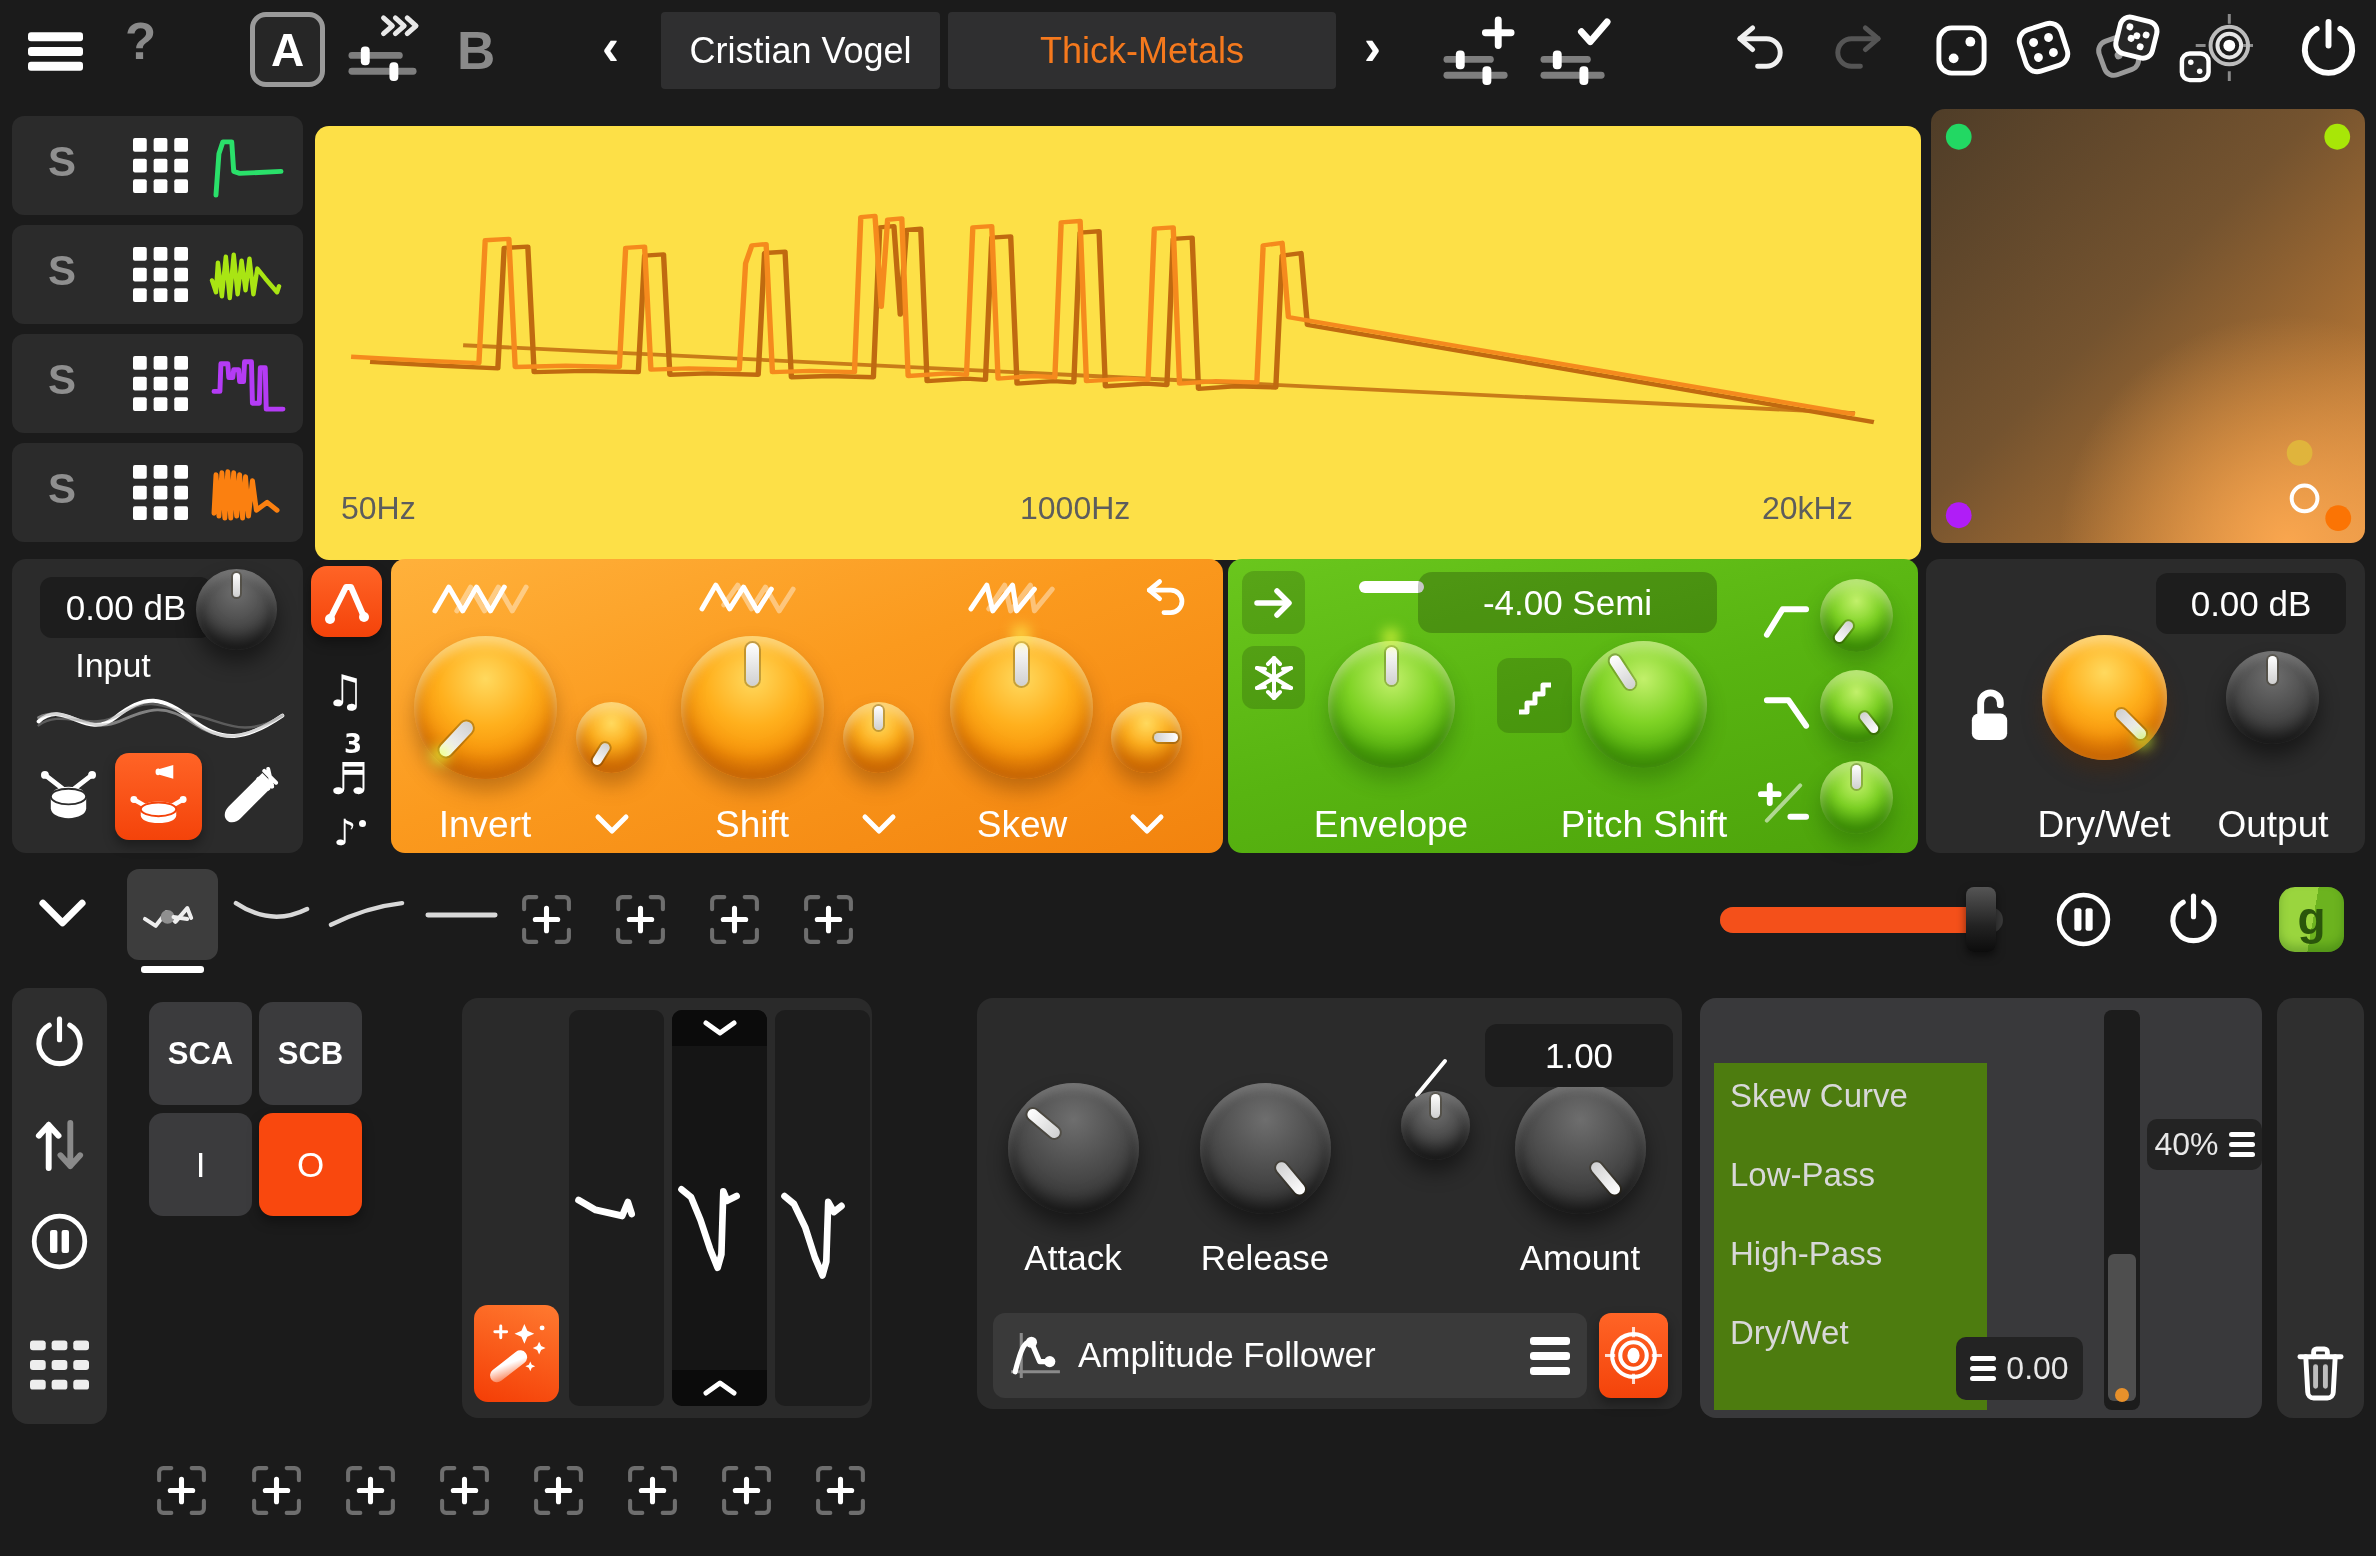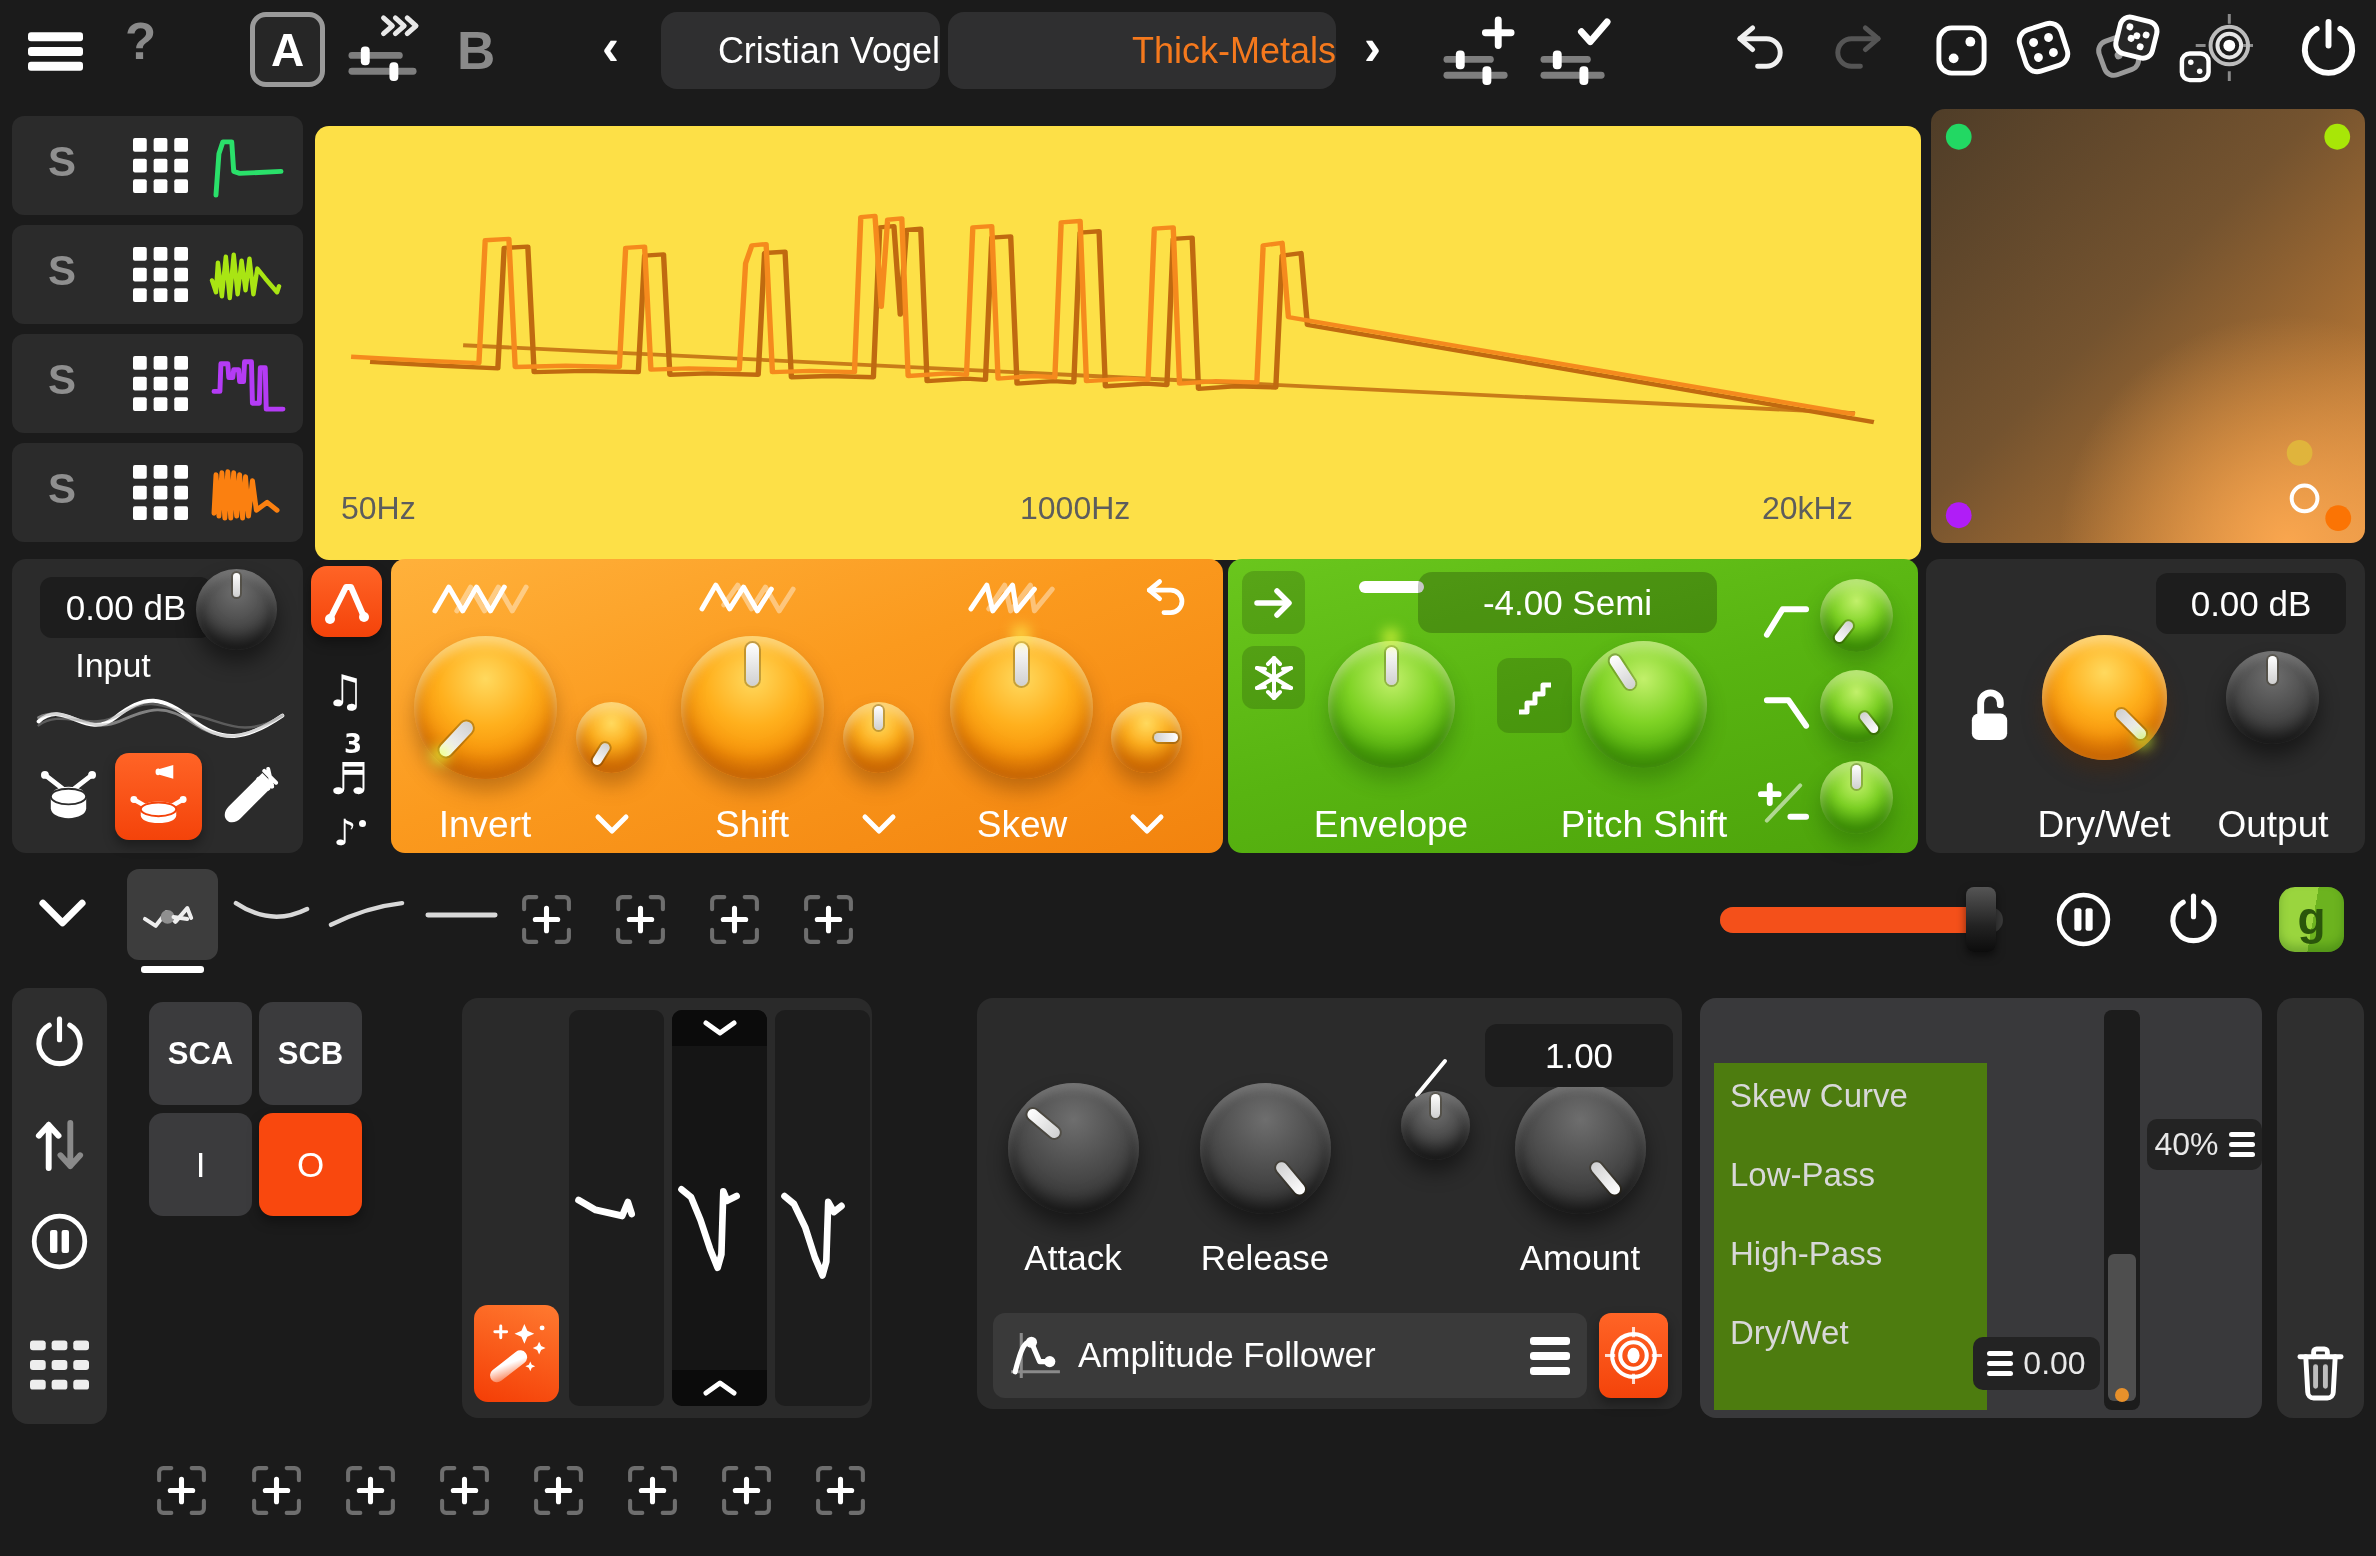--- a/index.html
+++ b/index.html
@@ -18,21 +18,21 @@
   .knob.small .ptr{width:13%;margin-left:-6.5%;height:34%;}
   .k-orange{background:radial-gradient(circle at 50% 30%,#ffd95e 0%,#ffb01d 38%,#f79208 66%,#ef8005 100%);
             box-shadow:inset 0 8px 12px rgba(255,255,220,.5),inset 0 -14px 20px rgba(150,60,0,.5),0 12px 20px rgba(90,40,0,.35);}
   .k-green{background:radial-gradient(circle at 50% 30%,#c2f06b 0%,#7fd325 40%,#52ae0c 70%,#459c07 100%);
            box-shadow:inset 0 8px 12px rgba(255,255,220,.45),inset 0 -12px 18px rgba(30,90,0,.45),0 12px 20px rgba(20,70,0,.3);}
   .k-dark{background:radial-gradient(circle at 50% 28%,#6e6e6e,#474747 52%,#2f2f2f 82%,#272727);
           box-shadow:inset 0 6px 10px rgba(255,255,255,.22),inset 0 -10px 16px rgba(0,0,0,.55),0 12px 20px rgba(0,0,0,.45);}
   .glow{position:absolute;border-radius:50%;filter:blur(7px);}
   .icobtn{position:absolute;display:flex;align-items:center;justify-content:center;border-radius:14px;}
   .accent{background:linear-gradient(180deg,#ff6426,#f4430a);box-shadow:0 6px 12px rgba(0,0,0,.35);}
-  .pill{position:absolute;background:#2f2f30;border-radius:16px;display:flex;align-items:center;justify-content:flex-end;}
+  .pill{position:absolute;background:#2f2f30;border-radius:4px;display:flex;align-items:center;justify-content:center;}
   .gbtn{position:absolute;background:rgba(0,0,0,.16);border-radius:12px;display:flex;align-items:center;justify-content:center;}
   .scbtn{position:absolute;background:#3b3b3d;border-radius:14px;display:flex;align-items:center;
          justify-content:center;color:#fff;font-weight:bold;}
   .note{position:absolute;color:#fff;font-family:"DejaVu Sans",sans-serif;transform:translateX(-50%);}
   .freq{position:absolute;color:#5d5d5d;font-size:32px;}
   .bandrow{position:absolute;left:12px;width:291px;height:99px;background:#2b2b2b;border-radius:12px;}
   .bandrow .s{position:absolute;left:36px;top:22px;font-size:42px;font-weight:bold;color:#8f8f8f;}
   .lane{position:absolute;background:#1d1d1d;border-radius:10px;overflow:hidden;}
   .cap{position:absolute;left:0;right:0;height:36px;background:#0b0b0b;display:flex;align-items:center;justify-content:center;}
   .badge{position:absolute;background:#232323;border-radius:10px;display:flex;align-items:center;
@@ -735,21 +735,21 @@
       <div class="abs" style="left:11px;top:378px;width:14px;height:14px;border-radius:50%;background:#e8912b"></div>
     </div>
     <div class="badge" style="left:447px;top:121px;width:115px;height:51px">
       <span>40%</span>
       <svg width="26" height="26" viewBox="0 0 26 26" fill="#fff">
           <rect width="26" height="5" rx="2.5"></rect>
           <rect y="10" width="26" height="5" rx="2.5"></rect>
           <rect y="20" width="26" height="5" rx="2.5"></rect>
         </svg>
     </div>
-    <div class="badge" style="left:273px;top:339px;width:127px;height:53px">
+    <div class="badge" style="left:256px;top:339px;width:127px;height:63px">
       <svg width="26" height="26" viewBox="0 0 26 26" fill="#fff">
           <rect width="26" height="5" rx="2.5"></rect>
           <rect y="10" width="26" height="5" rx="2.5"></rect>
           <rect y="20" width="26" height="5" rx="2.5"></rect>
         </svg>
       <span>0.00</span>
     </div>
   </div>
 
   <div class="panel" style="left:2277px;top:998px;width:87px;height:420px;background:#2f2f2f;border-radius:16px">

